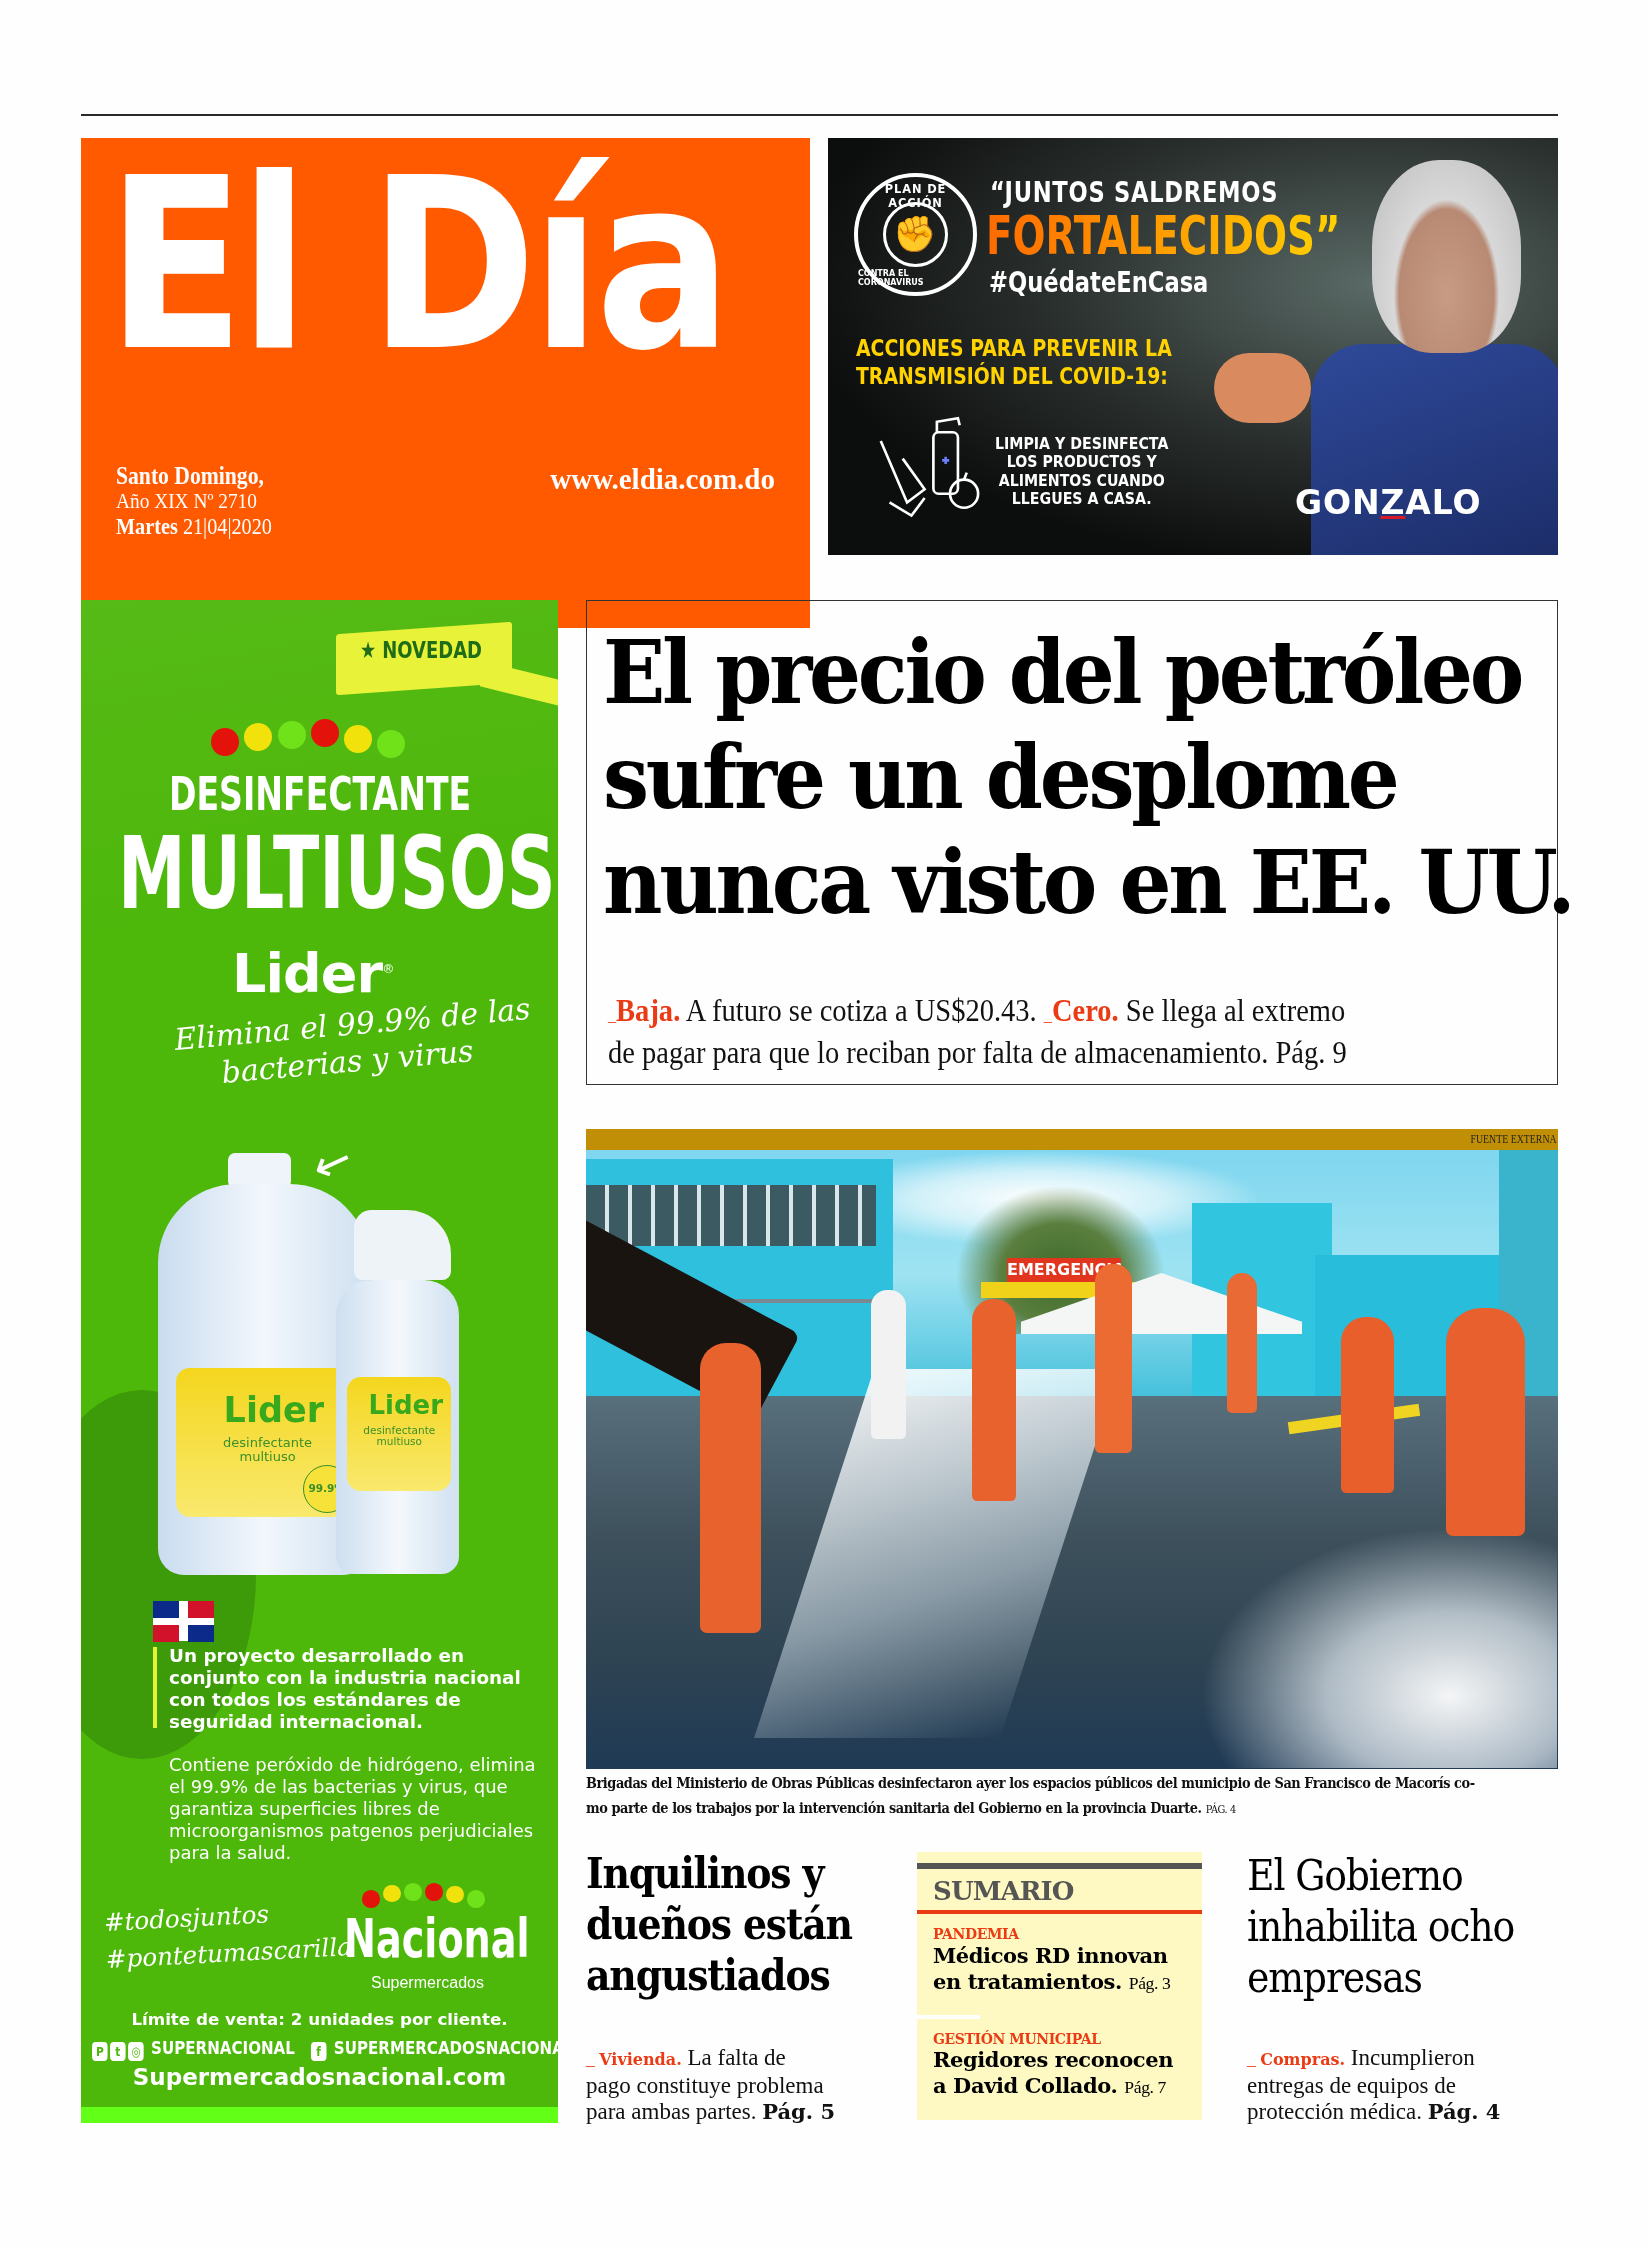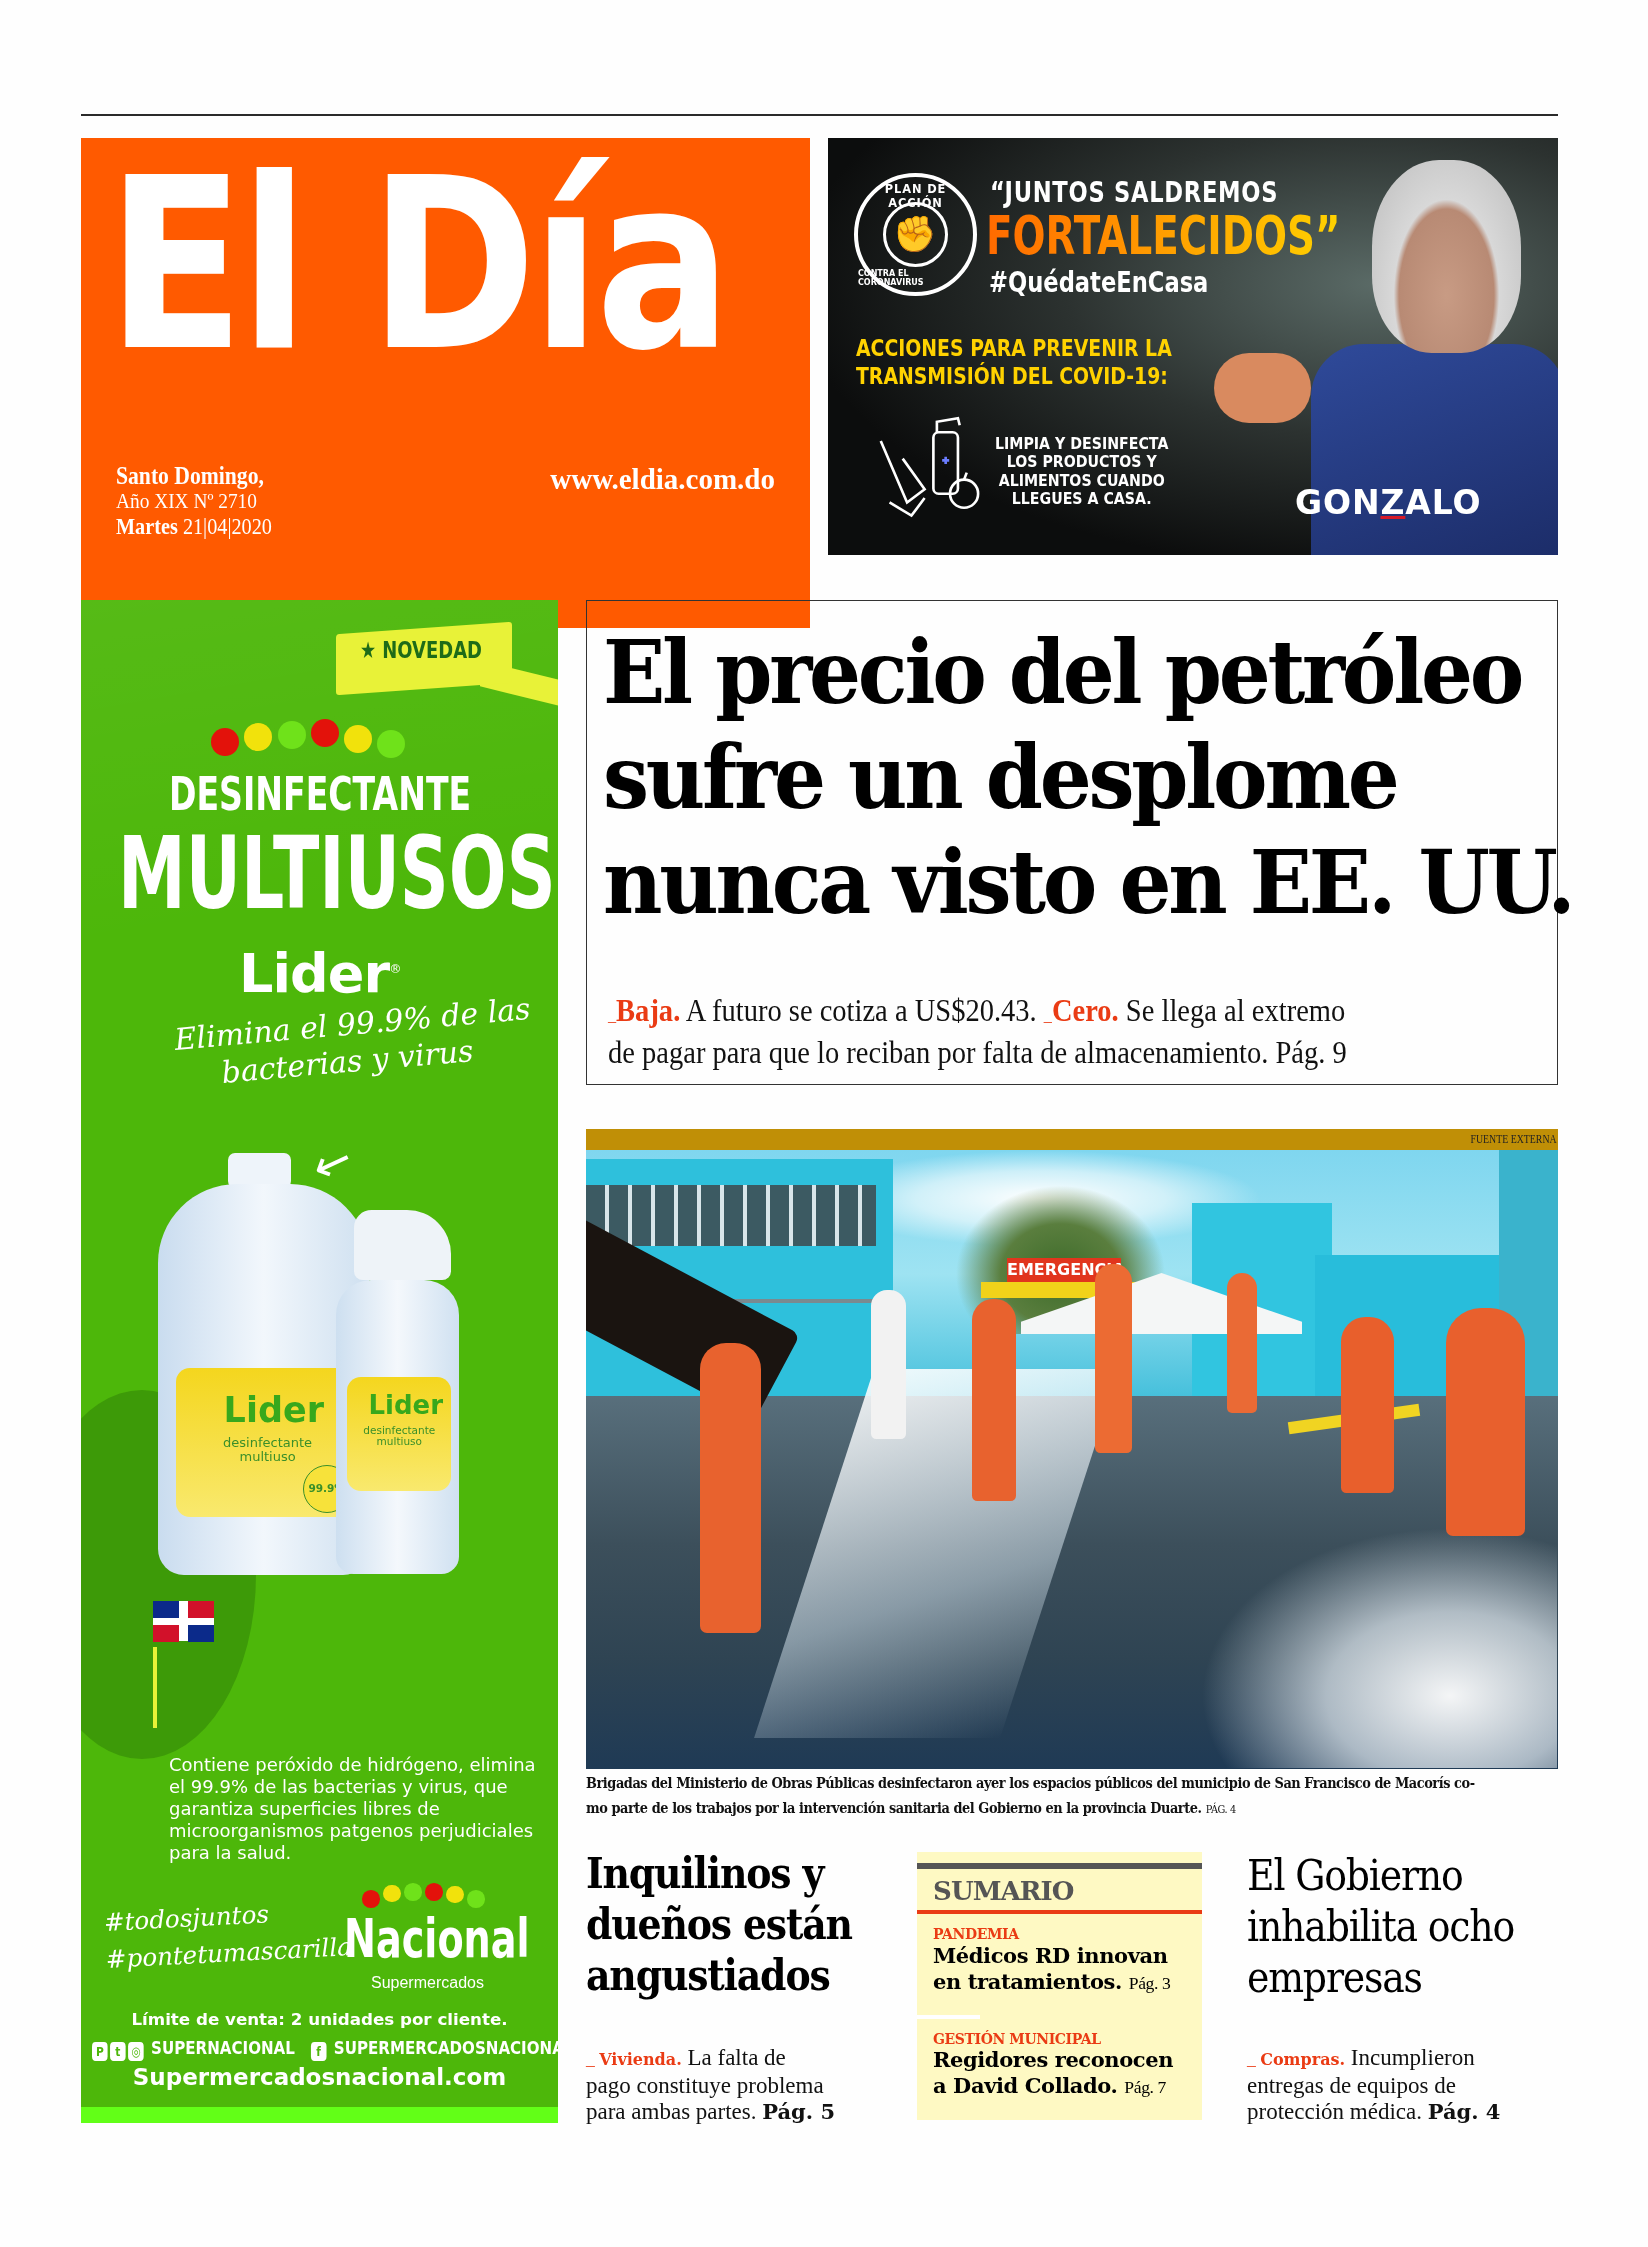--- a/index.html
+++ b/index.html
@@ -44,21 +44,21 @@
   #green-ad { left: 81px; top: 600px; width: 477px; height: 1523px; background: #4db70a; overflow: hidden; }
   #green-ad .shade1 { position: absolute; left: -53px; top: 790px; width: 228px; height: 369px; background: #3d9a08; border-radius: 50%; }
   #green-ad .shade2 { position: absolute; left: 0; top: 0; width: 477px; height: 790px; background: linear-gradient(170deg, rgba(255,255,255,0.05) 0%, rgba(0,0,0,0) 40%); }
   #ribbon { position: absolute; left: 255px; top: 28px; width: 176px; height: 61px; background: #e8f238; transform: skewY(-4deg); border-radius: 3.5px; }
   #ribbon-tail { position: absolute; left: 399px; top: 70px; width: 79px; height: 26px; background: #e8f238; transform: skewY(14deg); }
   #ribbon-label { position: absolute; left: 279px; top: 37px; color: #1e6b18; font-family: "DejaVu Sans", sans-serif; font-weight: bold; font-size: 23px; transform: scaleX(0.78); transform-origin: left top; white-space: nowrap; }
   .dots { position: absolute; display: flex; gap: 5.3px; }
   .dot { width: 28px; height: 28px; border-radius: 50%; }
   #desinf { position: absolute; left: 88px; top: 167px; color: #fff; font-size: 46px; transform: scaleX(0.72); white-space: nowrap; }
   #multi { position: absolute; left: 37px; top: 224px; color: #fff; font-size: 100px; transform: scaleX(0.68); white-space: nowrap; line-height: 1; }
-  #lider-logo { position: absolute; left: 158px; top: 342px; color: #fff; font-family: "DejaVu Sans", sans-serif; font-weight: bold; font-size: 54px; letter-spacing: -0.9px; }
+  #lider-logo { position: absolute; left: 151px; top: 342px; color: #fff; font-family: "DejaVu Sans", sans-serif; font-weight: bold; font-size: 54px; letter-spacing: -0.9px; }
   #lider-logo sup { font-size: 12.3px; font-weight: normal; }
   #script { position: absolute; left: 92px; top: 421px; color: #fff; font-family: "DejaVu Serif", serif; font-style: italic; font-size: 30px; line-height: 37px; transform: rotate(-5deg); transform-origin: left top; white-space: nowrap; }
   #arrow { position: absolute; left: 233px; top: 535px; color: #fff; font-size: 46px; transform: rotate(20deg); }
   #jug { position: absolute; left: 77px; top: 553px; width: 219px; height: 421px; }
   #jug .cap { position: absolute; left: 70px; top: 0; width: 63px; height: 35px; background: #eef4fa; border-radius: 7px; }
   #jug .body { position: absolute; left: 0; top: 31px; width: 211px; height: 391px; background: linear-gradient(90deg, #c9dcef, #f2f7fc 50%, #cfe0f0); border-radius: 79px 79px 26px 26px; }
   #jug .label, #spray .label { position: absolute; background: linear-gradient(180deg, #f4d61e, #f9e96e); border-radius: 14px; }
   #jug .label { left: 17.6px; top: 215px; width: 180px; height: 149px; }
   .lbl-brand { position: absolute; color: #38a81c; font-family: "DejaVu Sans", sans-serif; font-weight: bold; }
   .lbl-sub { position: absolute; color: #3a8f2a; font-family: "DejaVu Sans", sans-serif; text-align: center; line-height: 1.05; }
@@ -209,20 +209,21 @@
       <div class="lbl-sub" style="left:8.8px;top:48px;width:88px;font-size:10.5px;">desinfectante multiuso</div>
     </div>
   </div>
   <div id="flag">
     <div class="q" style="left:0;top:0;background:#0b2a8a"></div>
     <div class="q" style="left:35px;top:0;background:#d2112a"></div>
     <div class="q" style="left:0;top:24px;background:#d2112a"></div>
     <div class="q" style="left:35px;top:24px;background:#0b2a8a"></div>
   </div>
   <div id="proj"></div>
+  <div id="proj-text" style="padding-left:16px">Un proyecto desarrollado en conjunto con la industria nacional con todos los estándares de seguridad internacional.</div>
   <div id="cont-text" style="padding-left:16px">Contiene peróxido de hidrógeno, elimina el 99.9% de las bacterias y virus, que garantiza superficies libres de microorganismos patgenos perjudiciales para la salud.</div>
   <div id="hash">
     <div>#todosjuntos</div>
     <div>#pontetumascarilla</div>
   </div>
   <div class="dots" style="left:281px;top:1283px;gap:3.5px">
     <div class="dot" style="width:17.6px;height:17.6px;background:#e3120b;margin-top:7px"></div>
     <div class="dot" style="width:17.6px;height:17.6px;background:#f1e20c;margin-top:1.8px"></div>
     <div class="dot" style="width:17.6px;height:17.6px;background:#6fe21a"></div>
     <div class="dot" style="width:17.6px;height:17.6px;background:#e3120b"></div>

